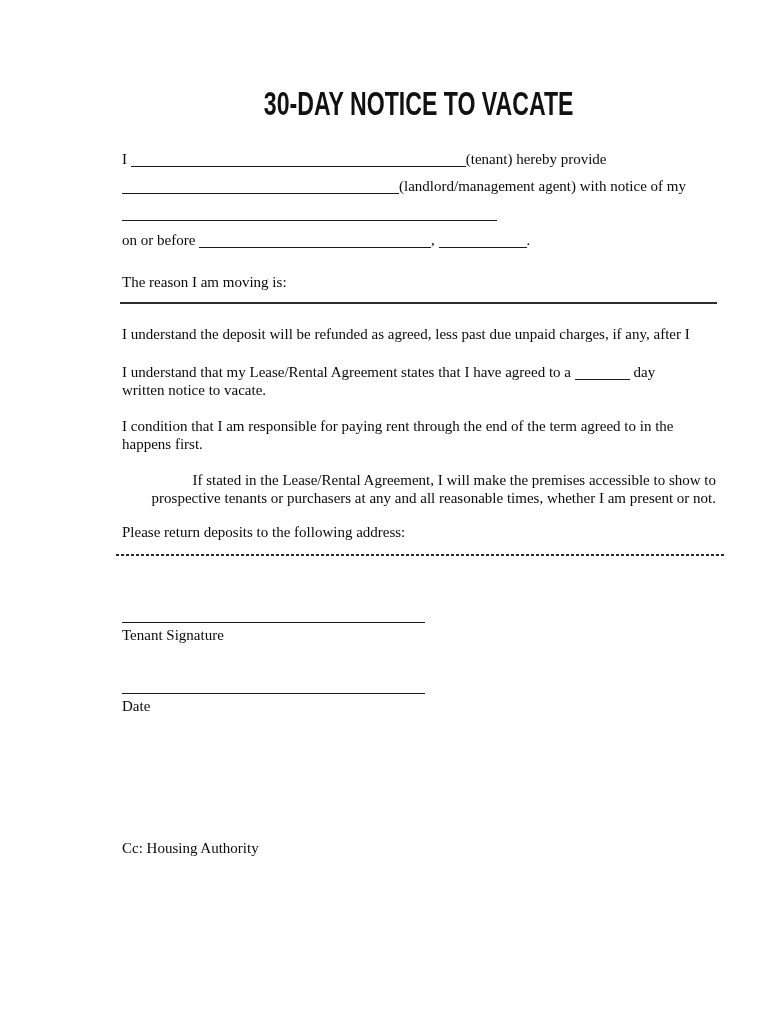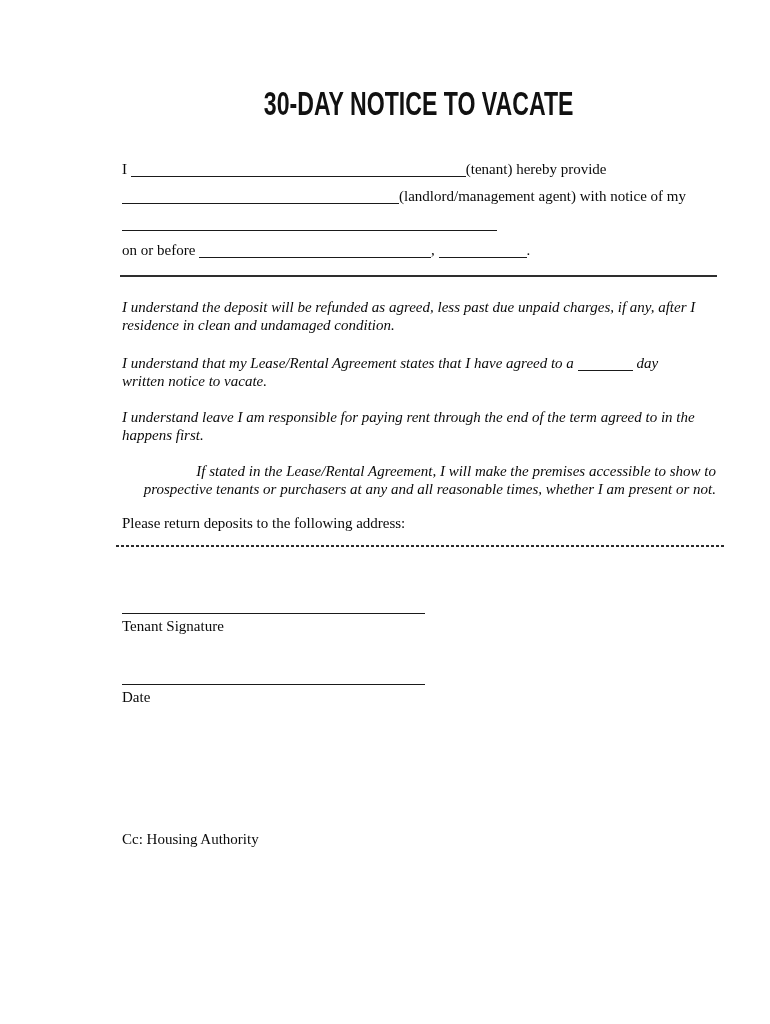--- a/index.html
+++ b/index.html
@@ -32,41 +32,40 @@
     color: #111;
     white-space: nowrap;
   }
   .doc-title .squeeze {
     display: inline-block;
     transform: scaleX(0.68);
     transform-origin: center;
   }
   
   .intro {
-    margin-top: 36px;
+    margin-top: 26px;
     line-height: 27px;
   }
   .intro .line { white-space: nowrap; }
   
   .blank {
     display: inline-block;
     height: 1em;
     border-bottom: 1.4px solid #1a1a1a;
     margin-bottom: -3px;
   }
   .w335 { width: 335px; }
   .w277 { width: 277px; }
   .w375 { width: 375px; }
   .w232 { width: 232px; }
   .w88  { width: 88px;  }
   .w55  { width: 55px;  }
   
   .para {
     line-height: 18px;
-    font-style: italic;
   }
   .para .pline { white-space: nowrap; }
   .reason-label   { margin-top: 19px; line-height: 18px; }
   .reason-rule {
     margin-top: 11px;
     margin-left: -2px;
     width: 597px;
     border-top: 2px solid #2e2e2e;
   }
   .p-deposit { margin-top: 21px; }
@@ -117,38 +116,38 @@
       <div class="line">
         <span class="blank w375"></span>
       </div>
       <div class="line">
         <span>on or before</span>
         <span class="blank w232"></span><span>,</span>
         <span class="blank w88"></span><span>.</span>
       </div>
     </div>
 
+    <div class="reason-label">The reason I am moving is:</div>
     <div class="reason-rule"></div>
 
     <div class="para p-deposit">
         <div class="pline">I understand the deposit will be refunded as agreed, less past due unpaid charges, if any, after I</div>
-        <div class="pline">residence in clean and undamaged condition.</div>
       </div>
 
     <div class="para p-notice">
       <div class="pline">
         <span>I understand that my Lease/Rental Agreement states that I have agreed to a</span>
         <span class="blank w55"></span>
         <span>day</span>
       </div>
       <div class="pline">written notice to vacate.</div>
     </div>
 
     <div class="para p-rent">
-        <div class="pline">I understand leave I am responsible for paying rent through the end of the term agreed to in the</div>
+        <div class="pline">I condition that I am responsible for paying rent through the end of the term agreed to in the</div>
         <div class="pline">happens first.</div>
       </div>
 
     <div class="para p-access">
         <div class="pline">If stated in the Lease/Rental Agreement, I will make the premises accessible to show to</div>
         <div class="pline">prospective tenants or purchasers at any and all reasonable times, whether I am present or not.</div>
       </div>
 
     <div class="p-return">Please return deposits to the following address:</div>
     <div class="dashed-rule"></div>

